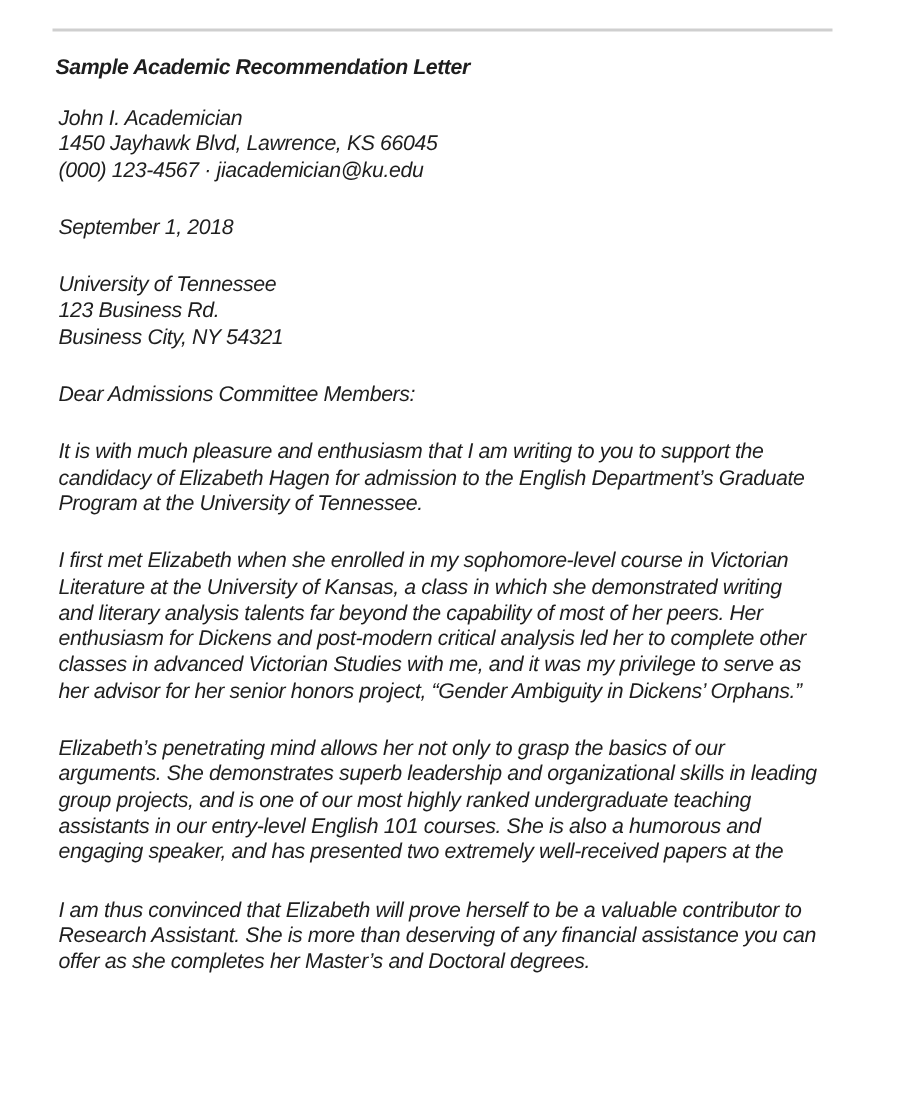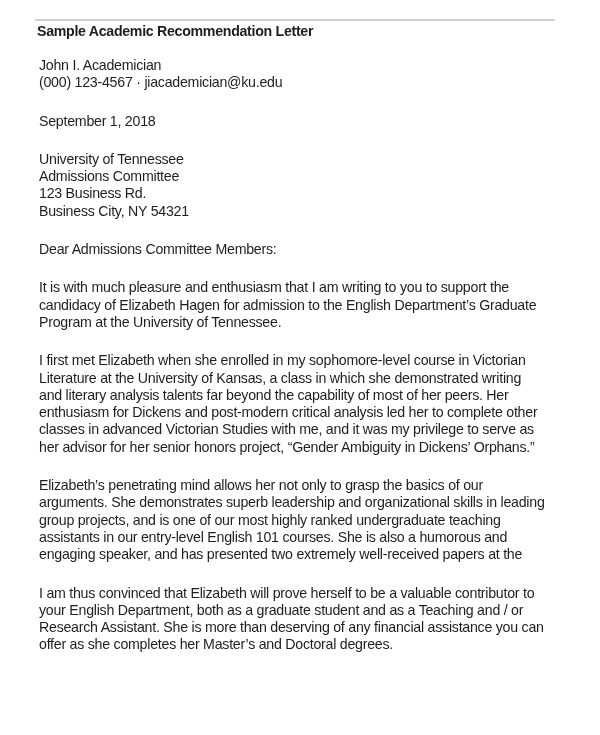--- a/index.html
+++ b/index.html
@@ -1,48 +1,48 @@
 <!DOCTYPE html>
 <html><head>
   <meta charset="utf-8">
   <style>
     html, body { margin: 0; padding: 0; background: #ffffff; }
     body { width: 600px; height: 735px; overflow: hidden; position: relative;
            font-family: "Liberation Sans", "DejaVu Sans", sans-serif; color: #1e1e1e; }
     .rule { position: absolute; left: 35px; top: 19px; width: 520px; height: 2px; background: #cfcfcf; }
-    .page { position: absolute; left: 37px; top: 21px; width: 530px; }
+    .page { position: absolute; left: 37px; top: 35px; width: 530px; font-style: italic; }
     .title { font-weight: bold; font-size: 14.2px; line-height: 20px; margin: 0; letter-spacing: -0.3px; }
     .block { font-size: 14.2px; line-height: 17.3px; margin: 2px; letter-spacing: -0.25px; }
     .line { display: block; white-space: nowrap; }
     .gap-a { height: 14px; }
     .gap-b { height: 17px; }
   </style>
 </head>
 <body>
 
 <div class="rule"></div>
 
 <div class="page">
   <h1 class="title">Sample Academic Recommendation Letter</h1>
   <div class="gap-a"></div>
 
   <p class="block">
     <span class="line">John I. Academician</span>
+    <span class="line">1450 Jayhawk Blvd, Lawrence, KS 66045</span>
     <span class="line">(000) 123-4567 · jiacademician@ku.edu</span>
   </p>
   <div class="gap-b"></div>
 
   <p class="block">
     <span class="line">September 1, 2018</span>
   </p>
   <div class="gap-b"></div>
 
   <p class="block">
     <span class="line">University of Tennessee</span>
-    <span class="line">Admissions Committee</span>
     <span class="line">123 Business Rd.</span>
     <span class="line">Business City, NY 54321</span>
   </p>
   <div class="gap-b"></div>
 
   <p class="block">
     <span class="line">Dear Admissions Committee Members:</span>
   </p>
   <div class="gap-b"></div>
 
@@ -67,21 +67,20 @@
     <span class="line">Elizabeth’s penetrating mind allows her not only to grasp the basics of our</span>
     <span class="line">arguments. She demonstrates superb leadership and organizational skills in leading</span>
     <span class="line">group projects, and is one of our most highly ranked undergraduate teaching</span>
     <span class="line">assistants in our entry-level English 101 courses. She is also a humorous and</span>
     <span class="line">engaging speaker, and has presented two extremely well-received papers at the</span>
   </p>
   <div class="gap-b"></div>
 
   <p class="block">
     <span class="line">I am thus convinced that Elizabeth will prove herself to be a valuable contributor to</span>
-    <span class="line">your English Department, both as a graduate student and as a Teaching and / or</span>
     <span class="line">Research Assistant. She is more than deserving of any financial assistance you can</span>
     <span class="line">offer as she completes her Master’s and Doctoral degrees.</span>
   </p>
   <div class="gap-b"></div>
 
   <p class="block">
   </p>
 </div>
 
 </body></html>

